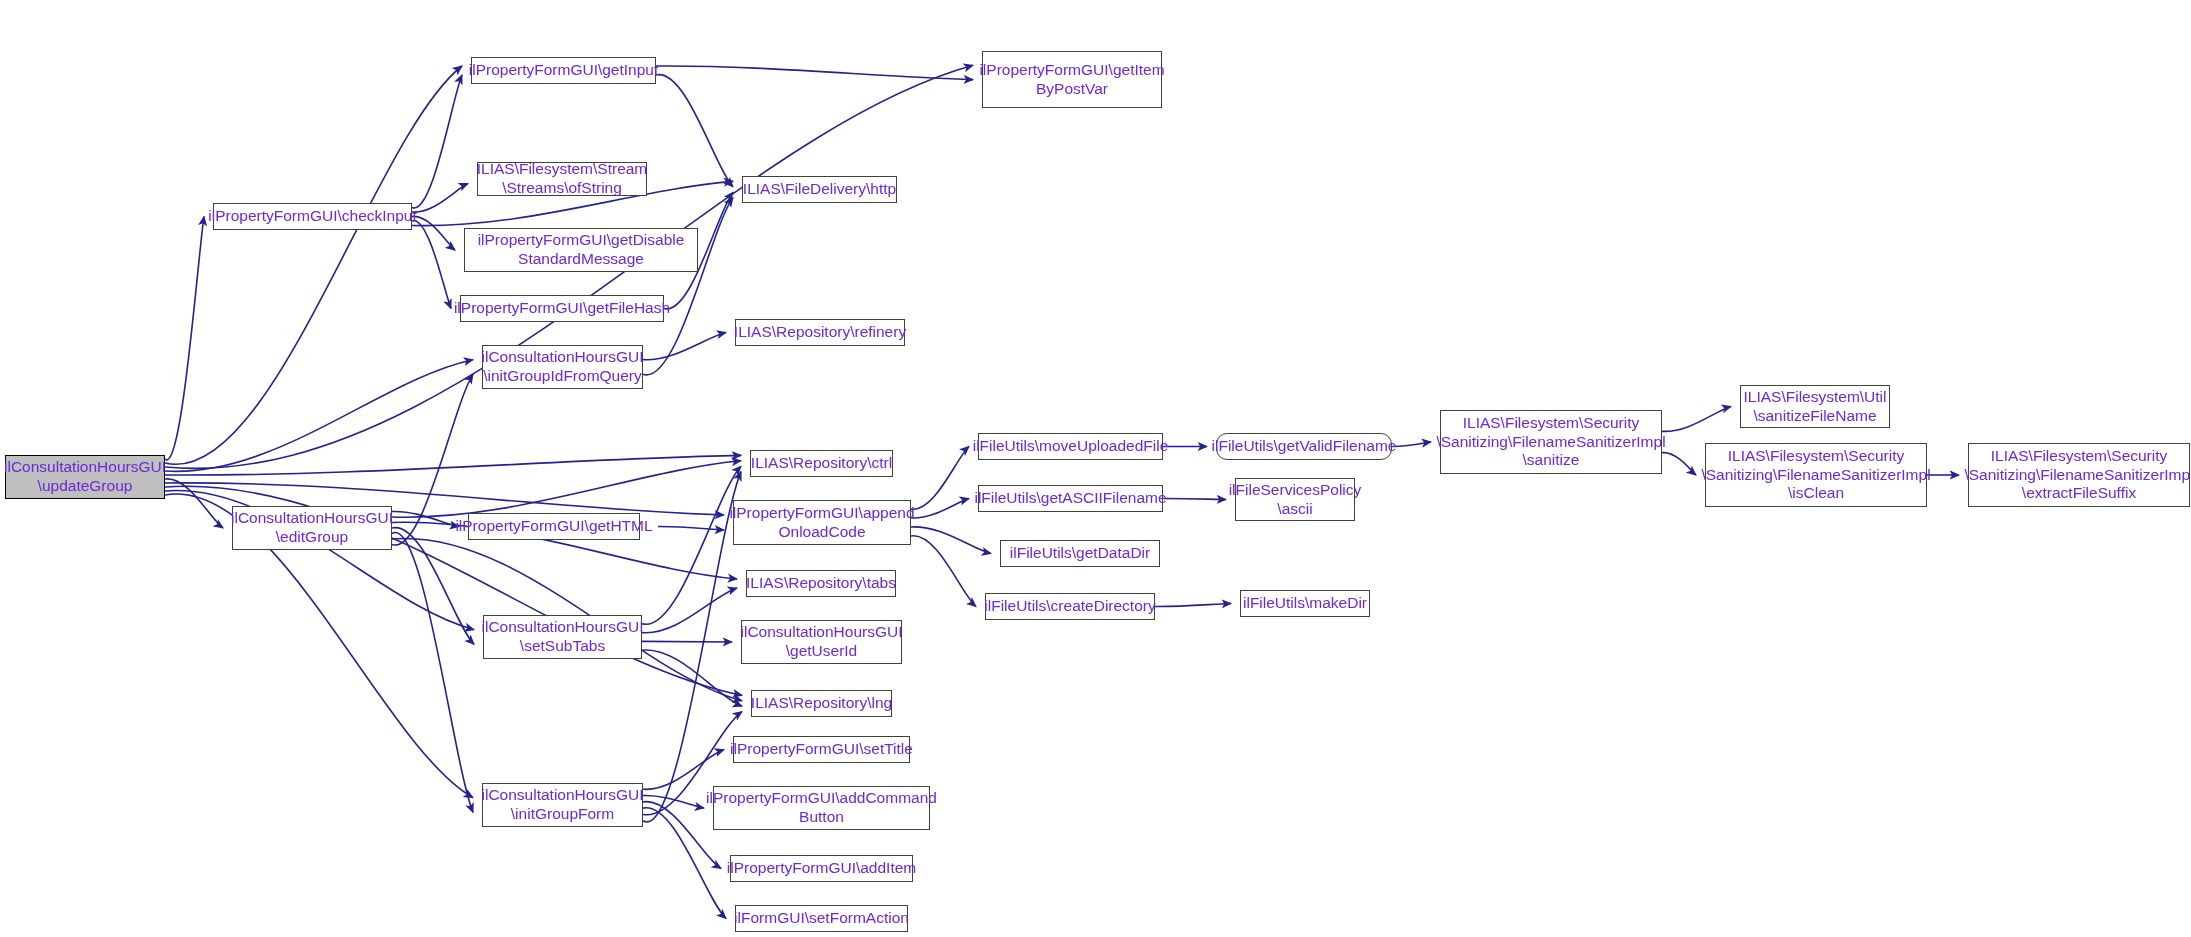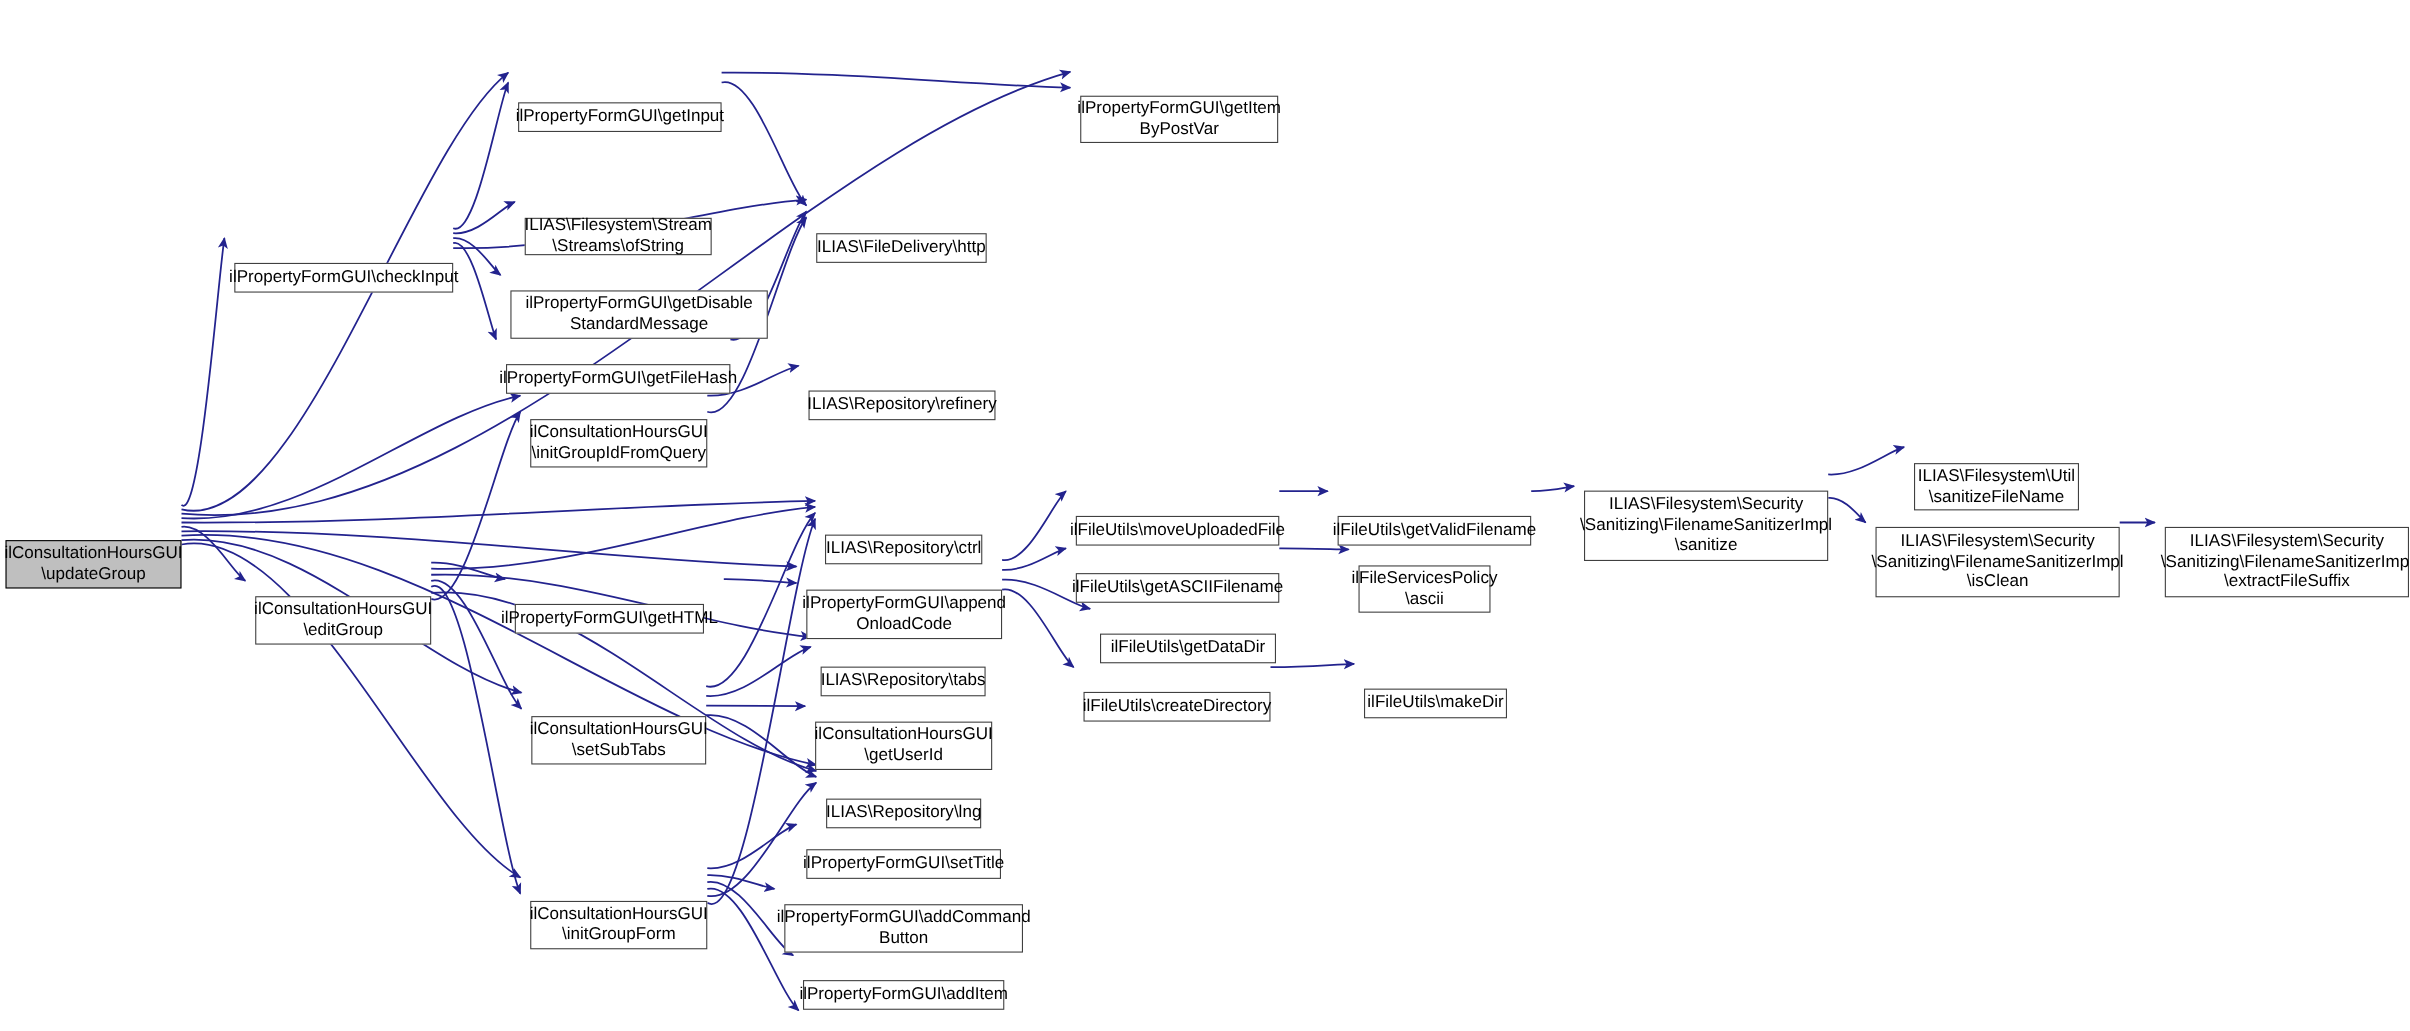--- a/index.html
+++ b/index.html
@@ -1,22 +1,22 @@
 <!DOCTYPE html>
 <html><head>
 <meta charset="utf-8">
 <style>
   html,body{margin:0;padding:0;background:#ffffff;}
   #canvas{position:relative;width:2191px;height:937px;background:#ffffff;
           font-family:"Liberation Sans","DejaVu Sans",sans-serif;overflow:hidden;}
   svg.edges{position:absolute;left:0;top:0;width:2191px;height:937px;pointer-events:none;}
   .node{position:absolute;box-sizing:border-box;border:1px solid #404040;
         background:#ffffff;display:flex;align-items:center;justify-content:center;
-        text-align:center;color:#000000;font-size:15.5px;line-height:1.22;
-        white-space:pre-line;padding:1px 4px;z-index:5;margin-top:36px;}
+        text-align:center;color:#6d28d9;font-size:15.5px;line-height:1.22;
+        white-space:pre-line;padding:1px 4px;z-index:5;}
   .node.root{background:#bfbfbf;border:1px solid #000000;}
 </style>
 </head>
 <body>
 
 <div id="canvas">
   <svg class="edges" id="edge-layer" viewBox="0 0 2191 937" preserveAspectRatio="none">
     <defs>
       <marker id="arrow" viewBox="0 0 10 10" refX="9" refY="5" markerWidth="6.5" markerHeight="6.5" orient="auto-start-reverse">
         <path d="M 0 0.6 L 10 5 L 0 9.4 L 2.4 5 z" fill="#23238e"></path>
@@ -72,21 +72,21 @@
         <path d="M 1662 431.3333333333333 C 1689.3 432.9475, 1715.04 410.84583333333336, 1731 406.5" fill="none" stroke="#23238e" stroke-width="1.6" marker-end="url(#arrow)"></path>
         <path d="M 1662 452.6666666666667 C 1677.05 451.21500000000003, 1691.24 471.09166666666664, 1696 475" fill="none" stroke="#23238e" stroke-width="1.6" marker-end="url(#arrow)"></path>
         <path d="M 1927 475 C 1941.35 475, 1954.88 475, 1959 475" fill="none" stroke="#23238e" stroke-width="1.6" marker-end="url(#arrow)"></path>
       </g>
   </svg>
   <div id="node-layer">
       <div class="node root" style="left: 5px; top: 455px; width: 160px; height: 44px;">ilConsultationHoursGUI
 \updateGroup</div>
       <div class="node" style="left: 213px; top: 203px; width: 199px; height: 27px;">ilPropertyFormGUI\checkInput</div>
       <div class="node" style="left: 471px; top: 57px; width: 185px; height: 27px;">ilPropertyFormGUI\getInput</div>
-      <div class="node" style="left: 982px; top: 51px; width: 180px; height: 43px;">ilPropertyFormGUI\getItem
+      <div class="node" style="left: 982px; top: 51px; width: 180px; height: 57px;">ilPropertyFormGUI\getItem
 ByPostVar</div>
       <div class="node" style="left: 477px; top: 162px; width: 170px; height: 34px;">ILIAS\Filesystem\Stream
 \Streams\ofString</div>
       <div class="node" style="left: 742px; top: 176px; width: 155px; height: 27px;">ILIAS\FileDelivery\http</div>
       <div class="node" style="left: 464px; top: 228px; width: 234px; height: 44px;">ilPropertyFormGUI\getDisable
 StandardMessage</div>
       <div class="node" style="left: 460px; top: 295px; width: 204px; height: 27px;">ilPropertyFormGUI\getFileHash</div>
       <div class="node" style="left: 735px; top: 319px; width: 170px; height: 27px;">ILIAS\Repository\refinery</div>
       <div class="node" style="left: 482px; top: 345px; width: 161px; height: 44px;">ilConsultationHoursGUI
 \initGroupIdFromQuery</div>
@@ -106,21 +106,21 @@
 \initGroupForm</div>
       <div class="node" style="left: 733px; top: 736px; width: 177px; height: 27px;">ilPropertyFormGUI\setTitle</div>
       <div class="node" style="left: 713px; top: 786px; width: 217px; height: 44px; text-align: center;">ilPropertyFormGUI\addCommand
 Button</div>
       <div class="node" style="left: 730px; top: 855px; width: 183px; height: 27px;">ilPropertyFormGUI\addItem</div>
       <div class="node" style="left: 735px; top: 905px; width: 173px; height: 27px;">ilFormGUI\setFormAction</div>
       <div class="node" style="left: 978px; top: 433px; width: 185px; height: 27px;">ilFileUtils\moveUploadedFile</div>
       <div class="node" style="left: 978px; top: 485px; width: 185px; height: 27px;">ilFileUtils\getASCIIFilename</div>
       <div class="node" style="left: 1000px; top: 540px; width: 160px; height: 27px;">ilFileUtils\getDataDir</div>
       <div class="node" style="left: 985px; top: 593px; width: 170px; height: 27px;">ilFileUtils\createDirectory</div>
-      <div class="node" style="left: 1216px; top: 433px; width: 176px; height: 27px;">ilFileUtils\getValidFilename</div>
+      <div class="node" style="left: 1216px; top: 433px; width: 176px; height: 27px; border-radius: 11px;">ilFileUtils\getValidFilename</div>
       <div class="node" style="left: 1235px; top: 478px; width: 120px; height: 43px;">ilFileServicesPolicy
 \ascii</div>
       <div class="node" style="left: 1240px; top: 590px; width: 130px; height: 27px;">ilFileUtils\makeDir</div>
       <div class="node" style="left: 1440px; top: 410px; width: 222px; height: 64px;">ILIAS\Filesystem\Security
 \Sanitizing\FilenameSanitizerImpl
 \sanitize</div>
       <div class="node" style="left: 1740px; top: 385px; width: 150px; height: 43px;">ILIAS\Filesystem\Util
 \sanitizeFileName</div>
       <div class="node" style="left: 1705px; top: 443px; width: 222px; height: 64px;">ILIAS\Filesystem\Security
 \Sanitizing\FilenameSanitizerImpl

